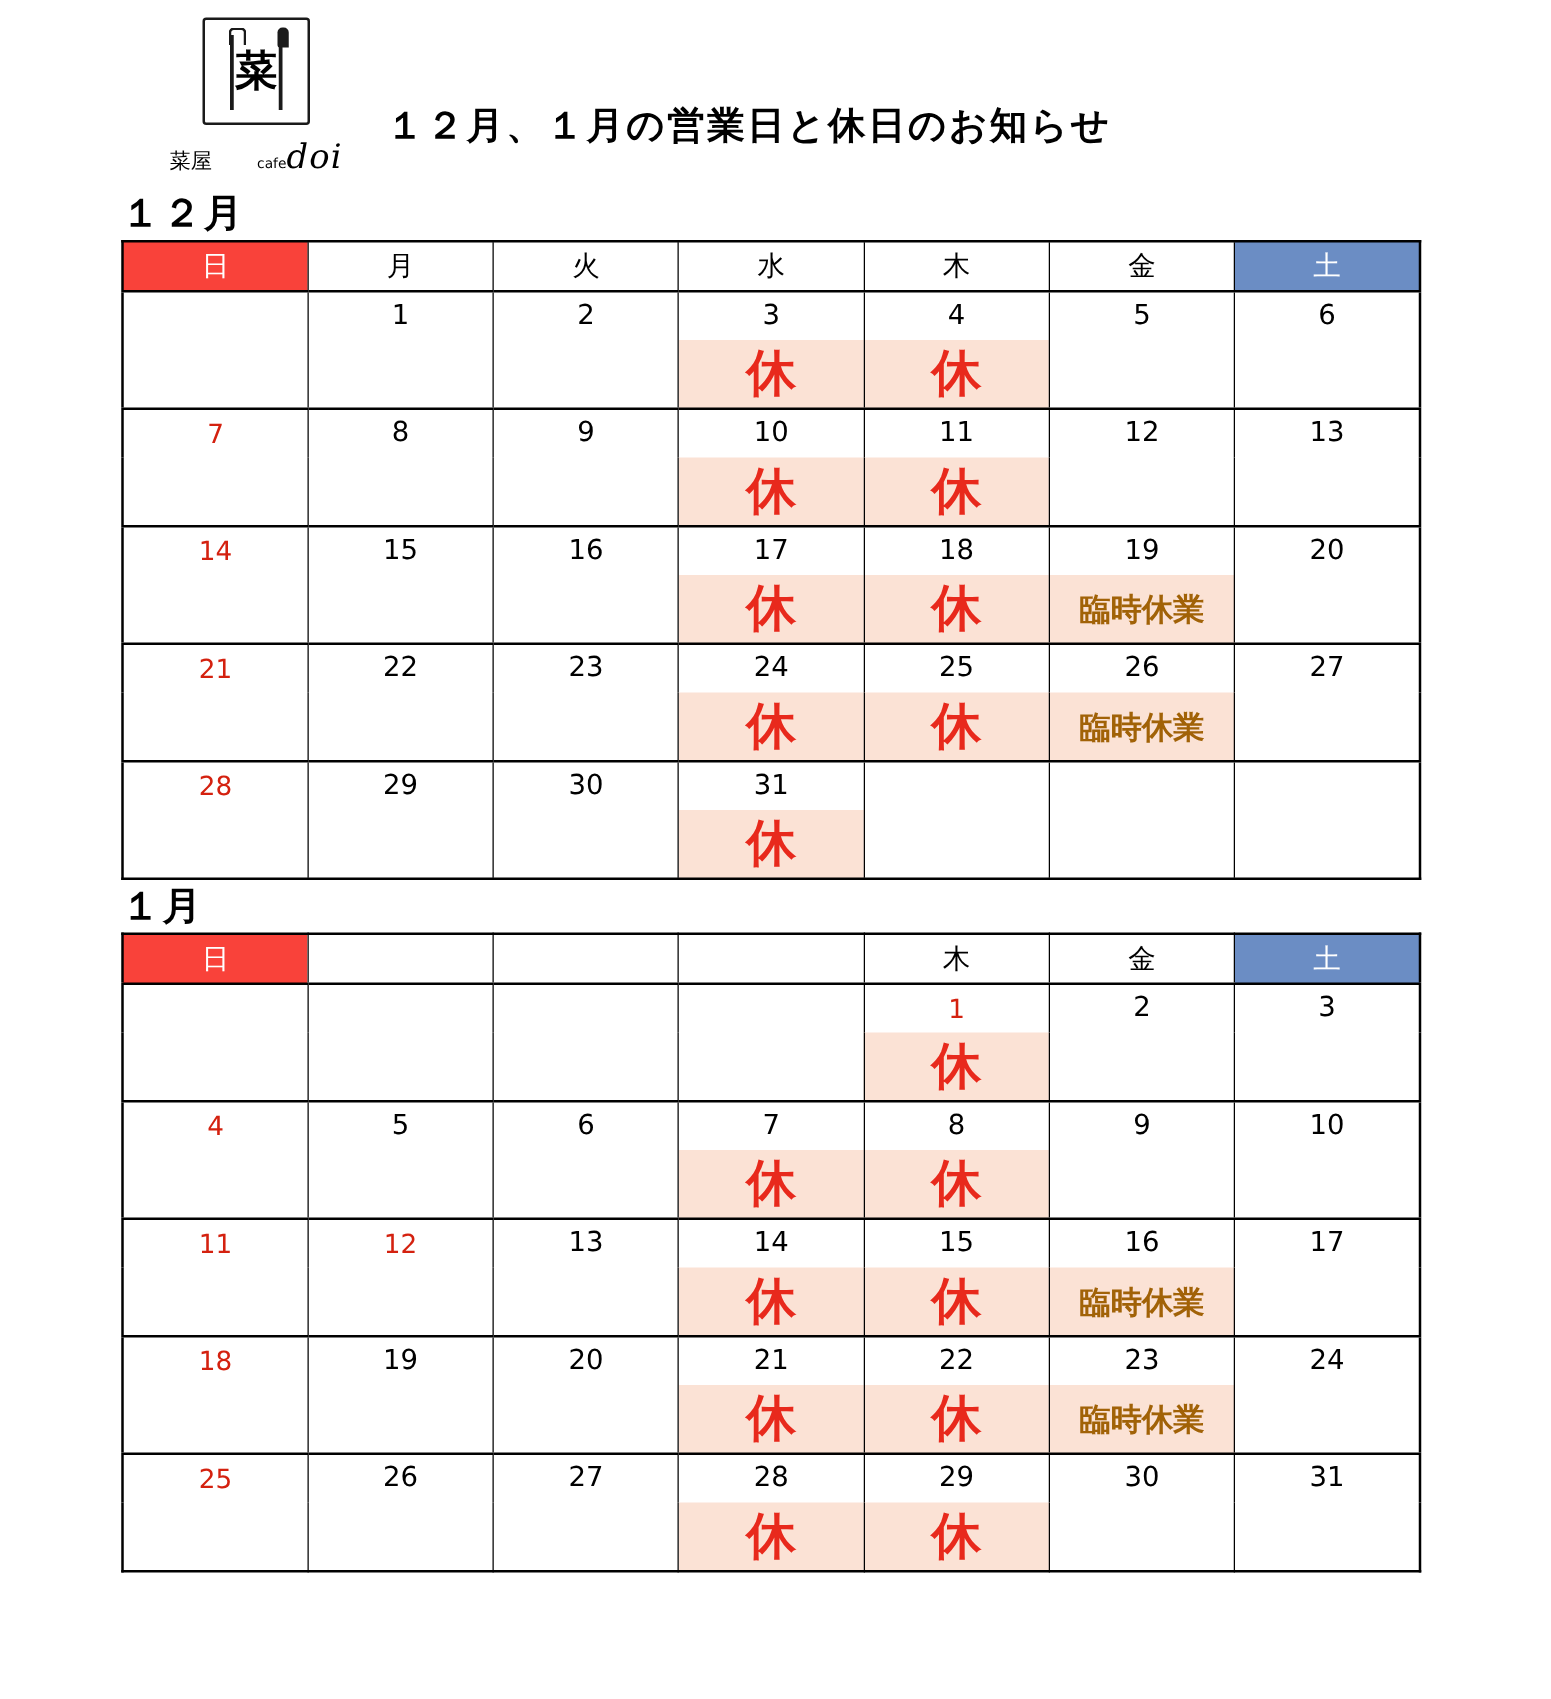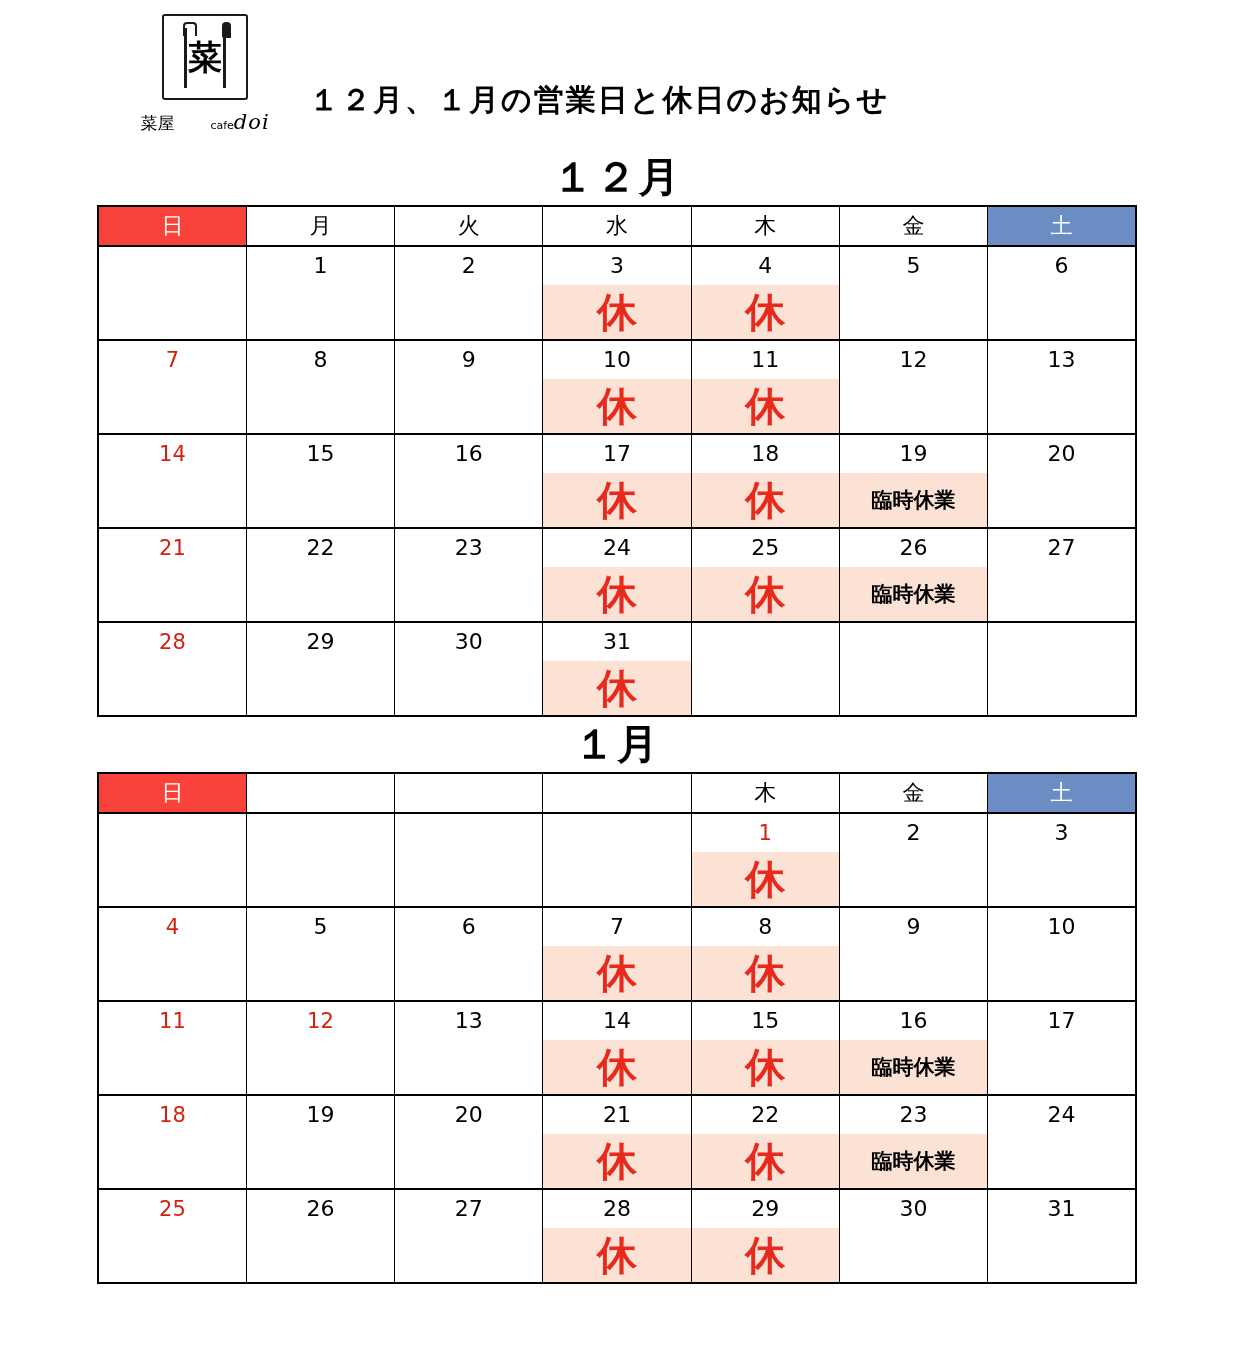--- a/index.html
+++ b/index.html
@@ -80,41 +80,41 @@
   .logo-text {
     margin-top: 10px;
     font-size: 17px;
     letter-spacing: 0px;
     white-space: nowrap;
     font-family: "DejaVu Sans", sans-serif;
   }
   .logo-text .script {
     font-family: "DejaVu Serif", serif;
     font-style: italic;
-    font-size: 21px;
+    font-size: 27px;
     letter-spacing: 1px;
   }
   .logo-text .small {
     font-size: 11px;
     margin-left: 36px;
   }
   .title {
     font-size: 30px;
     font-weight: bold;
     letter-spacing: 2px;
     margin-top: 66px;
     margin-left: 4px;
     white-space: nowrap;
     font-family: "DejaVu Sans", sans-serif;
   }
 
   
   .month-label {
-    text-align: center;
-    font-size: 41px;
+    text-align: left;
+    font-size: 31px;
     font-weight: bold;
     letter-spacing: 2px;
     font-family: "DejaVu Sans", sans-serif;
     margin: 0;
     width: 1040px;
     margin-left: 97px;
   }
   .cal-wrap {
     width: 1040px;
     margin-left: 97px;
@@ -166,22 +166,22 @@
   tr.stat td.closed {
     background: #fbe2d5;
     color: #e8291c;
     font-size: 40px;
     font-weight: bold;
     line-height: 1;
     font-family: "DejaVu Sans", sans-serif;
   }
   tr.stat td.temp {
     background: #fbe2d5;
-    color: #000000;
-    font-size: 21px;
+    color: #a16207;
+    font-size: 25px;
     font-weight: bold;
     line-height: 1;
     font-family: "DejaVu Sans", sans-serif;
   }
   tr.stat.last td { border-bottom: none; }
 </style>
 </head>
 <body>
 
 <div class="header">

